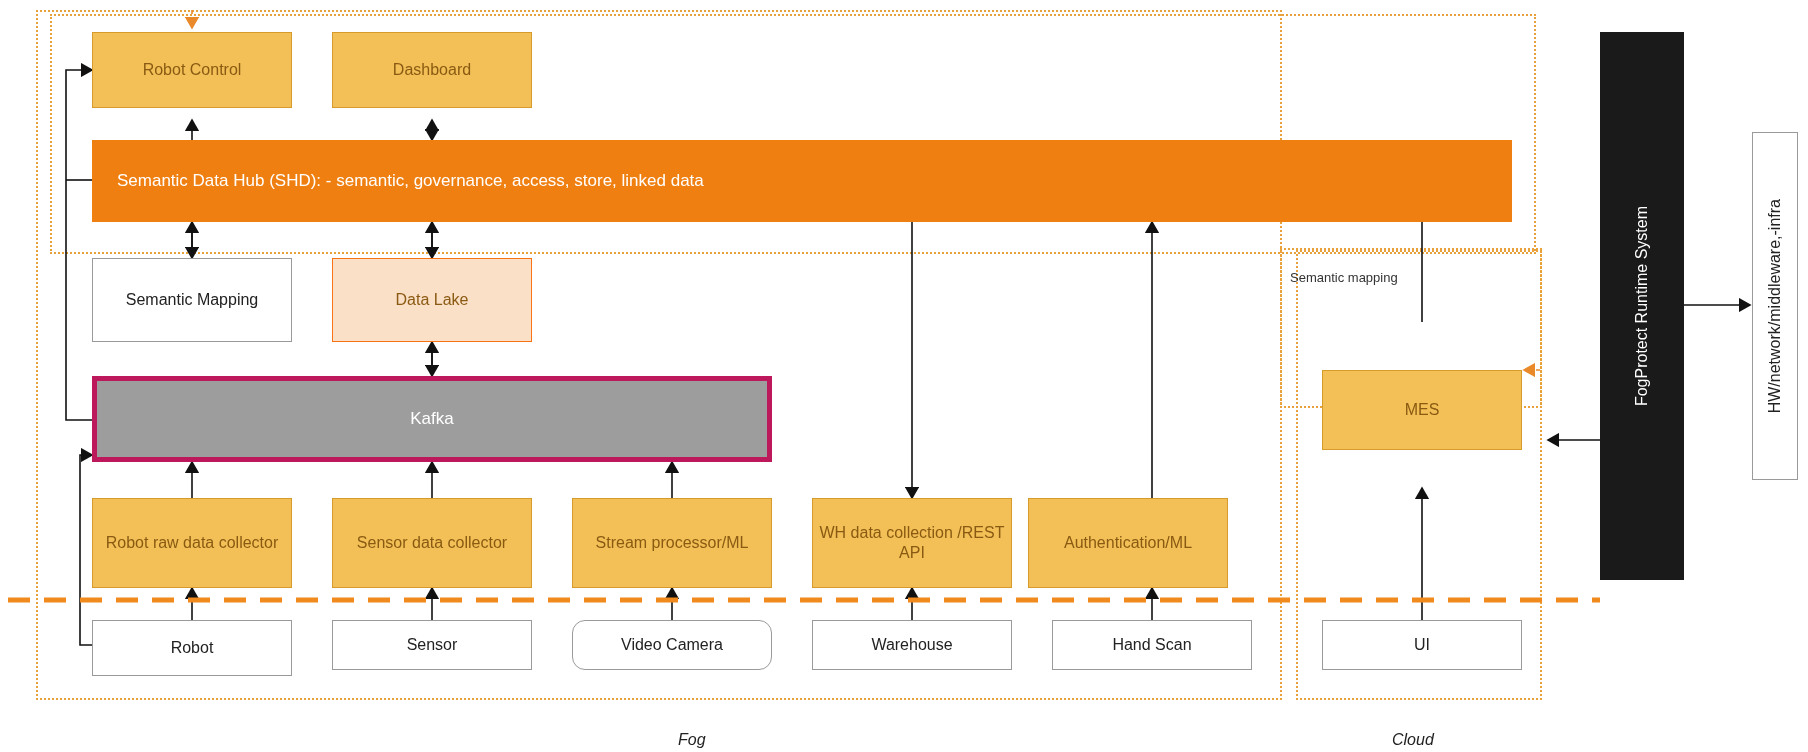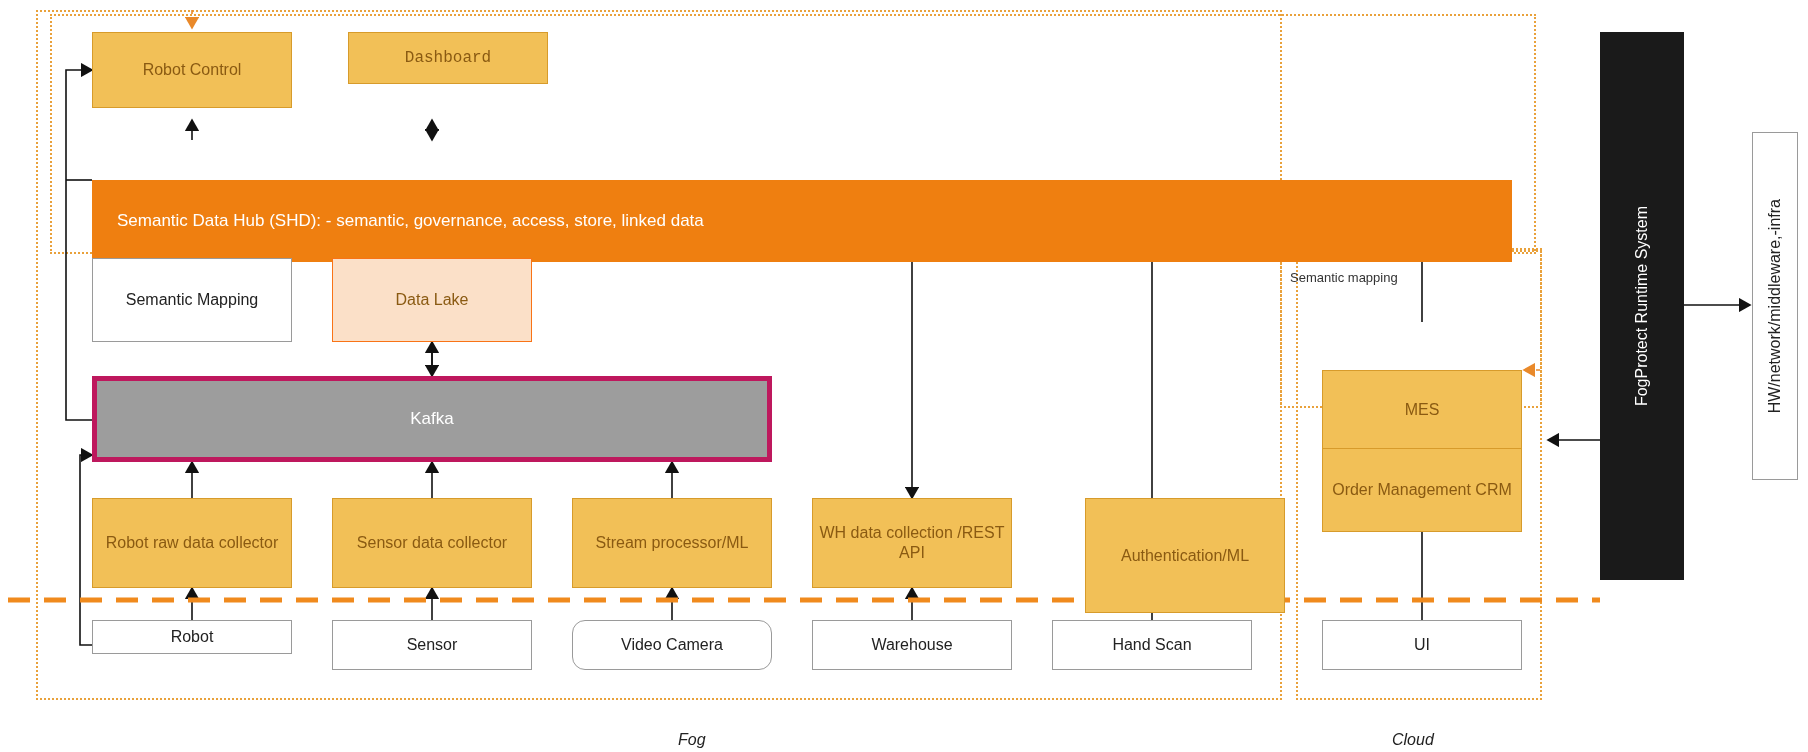--- a/index.html
+++ b/index.html
@@ -43,21 +43,20 @@
     border: 1px solid #f97316;
     color: #8a5a12;
   }
   .orange-bar {
     background: #ef7f10;
     border: 1px solid #ef7f10;
     color: #ffffff;
     justify-content: flex-start;
     padding-left: 24px;
     font-size: 17px;
-    margin-top: 40px;
   }
   .gray-bar {
     background: #9d9d9d;
     border: 5px solid #be185d;
     color: #ffffff;
     font-size: 17px;
   }
   .black-bar {
     background: #1a1a1a;
     border: 1px solid #1a1a1a;
@@ -169,39 +168,38 @@
 
     <g stroke="#e9892a" stroke-width="1.6" fill="none" stroke-dasharray="4 3">
       <path d="M192 10 L192 28" marker-end="url(#arrow-orange)"></path>
       <path d="M1540 370 L1524 370" marker-end="url(#arrow-orange)"></path>
     </g>
 
     <line x1="8" y1="600" x2="1600" y2="600" stroke="#f08a1d" stroke-width="5" stroke-dasharray="22 14"></line>
   </svg>
 
   <div class="box amber" style="left:92px; top:32px; width:200px; height:76px;">Robot Control</div>
-  <div class="box amber" style="left:348px; top:32px; width:200px; height:52px;font-family:Liberation Mono, monospace;">Dashboard</div>
+  <div class="box amber" style="left:332px; top:32px; width:200px; height:76px;">Dashboard</div>
 
   <div class="box orange-bar" style="left:92px; top:140px; width:1420px; height:82px;">Semantic Data Hub (SHD): - semantic, governance, access, store, linked data</div>
 
   <div class="box white" style="left:92px; top:258px; width:200px; height:84px;">Semantic Mapping</div>
   <div class="box peach" style="left:332px; top:258px; width:200px; height:84px;">Data Lake</div>
 
   <div class="box gray-bar" style="left:92px; top:376px; width:680px; height:86px;">Kafka</div>
 
   <div class="box amber" style="left:92px; top:498px; width:200px; height:90px;">Robot raw data collector</div>
   <div class="box amber" style="left:332px; top:498px; width:200px; height:90px;">Sensor data collector</div>
   <div class="box amber" style="left:812px; top:498px; width:200px; height:90px;">WH data collection /REST API</div>
   <div class="box amber" style="left:572px; top:498px; width:200px; height:90px;">Stream processor/ML</div>
-  <div class="box amber" style="left:1085px; top:498px; width:200px; height:115px;">Authentication/ML</div>
+  <div class="box amber" style="left:1028px; top:498px; width:200px; height:90px;">Authentication/ML</div>
 
   <div class="box amber" style="left:1322px; top:322px; width:200px; height:80px;margin-top:48px;">MES</div>
-  <div class="box amber" style="left:1322px; top:448px; width:200px; height:84px;">Order Management CRM</div>
-
-  <div class="box white" style="left:92px; top:620px; width:200px; height:34px;">Robot</div>
+
+  <div class="box white" style="left:92px; top:620px; width:200px; height:56px;">Robot</div>
   <div class="box white" style="left:332px; top:620px; width:200px; height:50px;">Sensor</div>
   <div class="box white" style="left:572px; top:620px; width:200px; height:50px;border-radius:13px;">Video Camera</div>
   <div class="box white" style="left:812px; top:620px; width:200px; height:50px;">Warehouse</div>
   <div class="box white" style="left:1052px; top:620px; width:200px; height:50px;">Hand Scan</div>
   <div class="box white" style="left:1322px; top:620px; width:200px; height:50px;">UI</div>
 
   <div class="box black-bar" style="left:1600px; top:32px; width:84px; height:548px;">
     <span class="vertical-text">FogProtect Runtime System</span>
   </div>
   <div class="box white" style="left:1752px; top:132px; width:46px; height:348px;">

